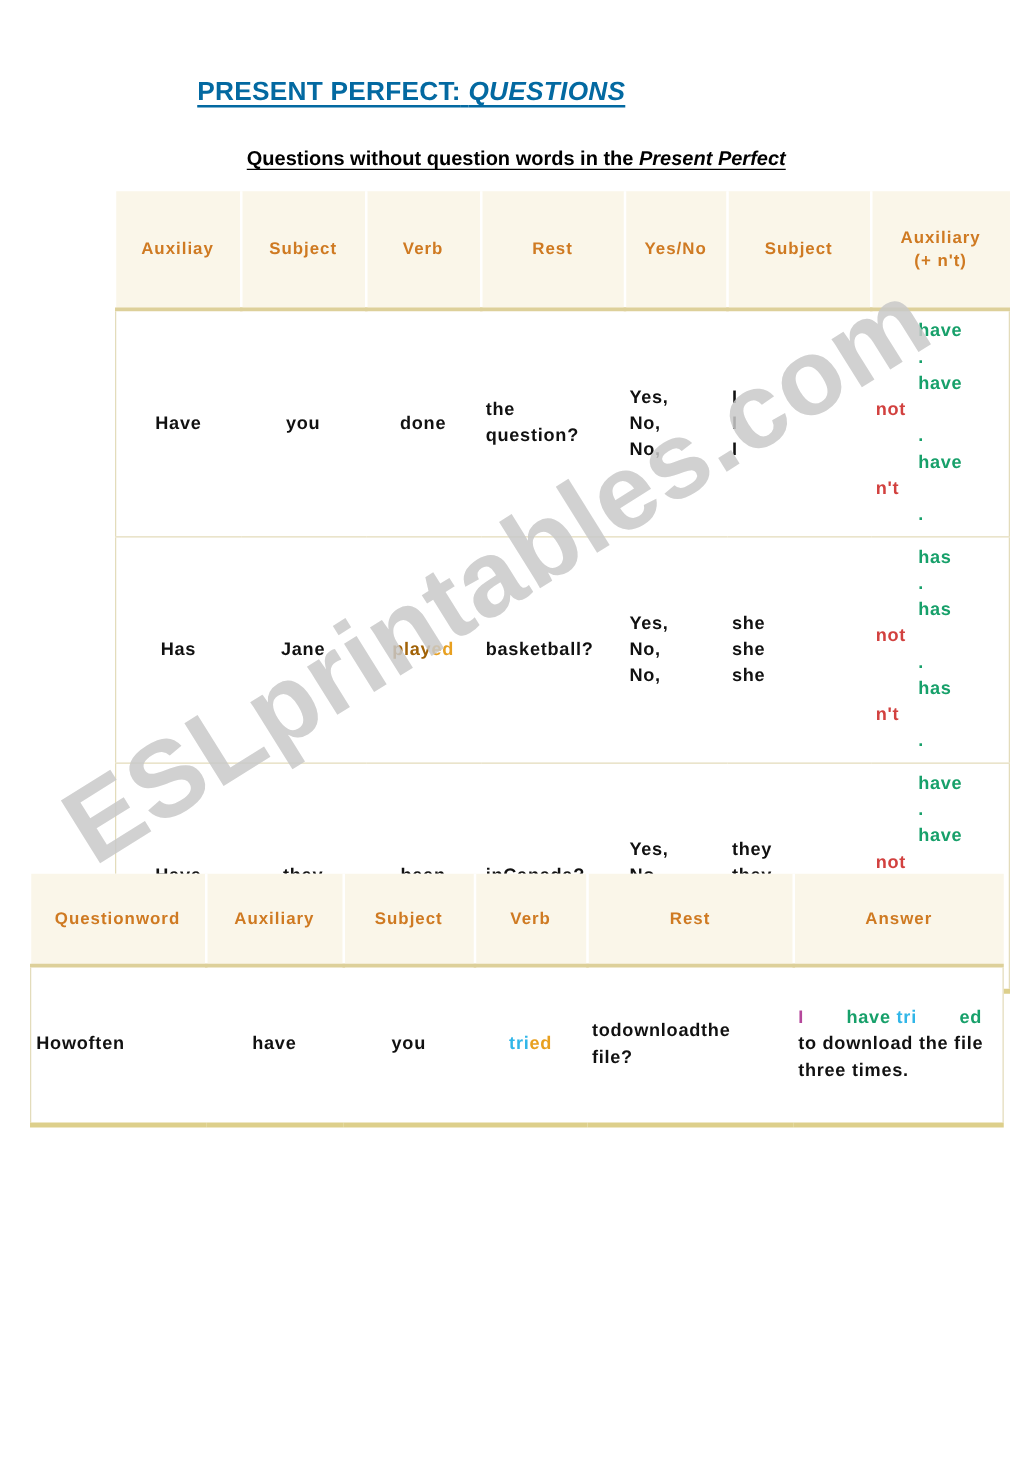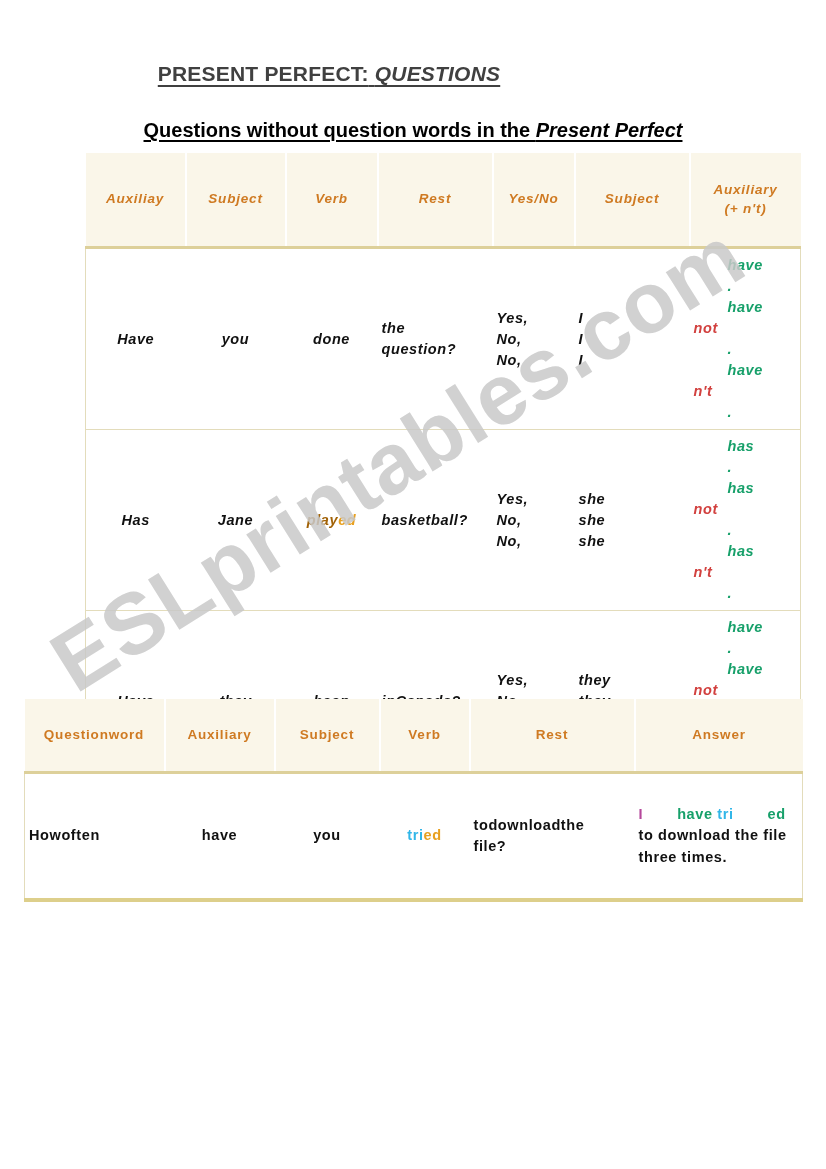--- a/index.html
+++ b/index.html
@@ -45,60 +45,59 @@
 
   
   .main-title {
     position: absolute;
     left: 0;
     top: 62px;
     width: 658px;
     text-align: center;
     font-size: 21px;
     font-weight: bold;
-    color: #404040;
+    color: #0369a1;
     letter-spacing: 0.2px;
   }
   .main-title .u {
     text-decoration: underline;
     text-underline-offset: 4px;
   }
   .main-title .ital {
     font-style: italic;
   }
 
   .section-title {
     position: absolute;
     width: 826px;
     text-align: center;
-    font-size: 20px;
+    font-size: 16px;
     font-weight: bold;
     color: #000000;
   }
   .section-title .u {
     text-decoration: underline;
     text-underline-offset: 3px;
   }
   .section-title .ital { font-style: italic; }
   #section-title-1 { left: 0; top: 119px; }
   #section-title-2 { left: 0; top: 665px; }
 
   
   .tbl {
     position: absolute;
     border-collapse: collapse;
     table-layout: fixed;
     background: #ffffff;
     z-index: 2;
   }
   #table-1 {
-    left: 85px;
+    left: 92px;
     top: 153px;
     width: 715px;
-    font-style: italic;
   }
   #table-2 {
     left: 24px;
     top: 699px;
     width: 778px;
   }
 
   .tbl .hdr-row th {
     background: #faf6e9;
     color: #cf7a22;

